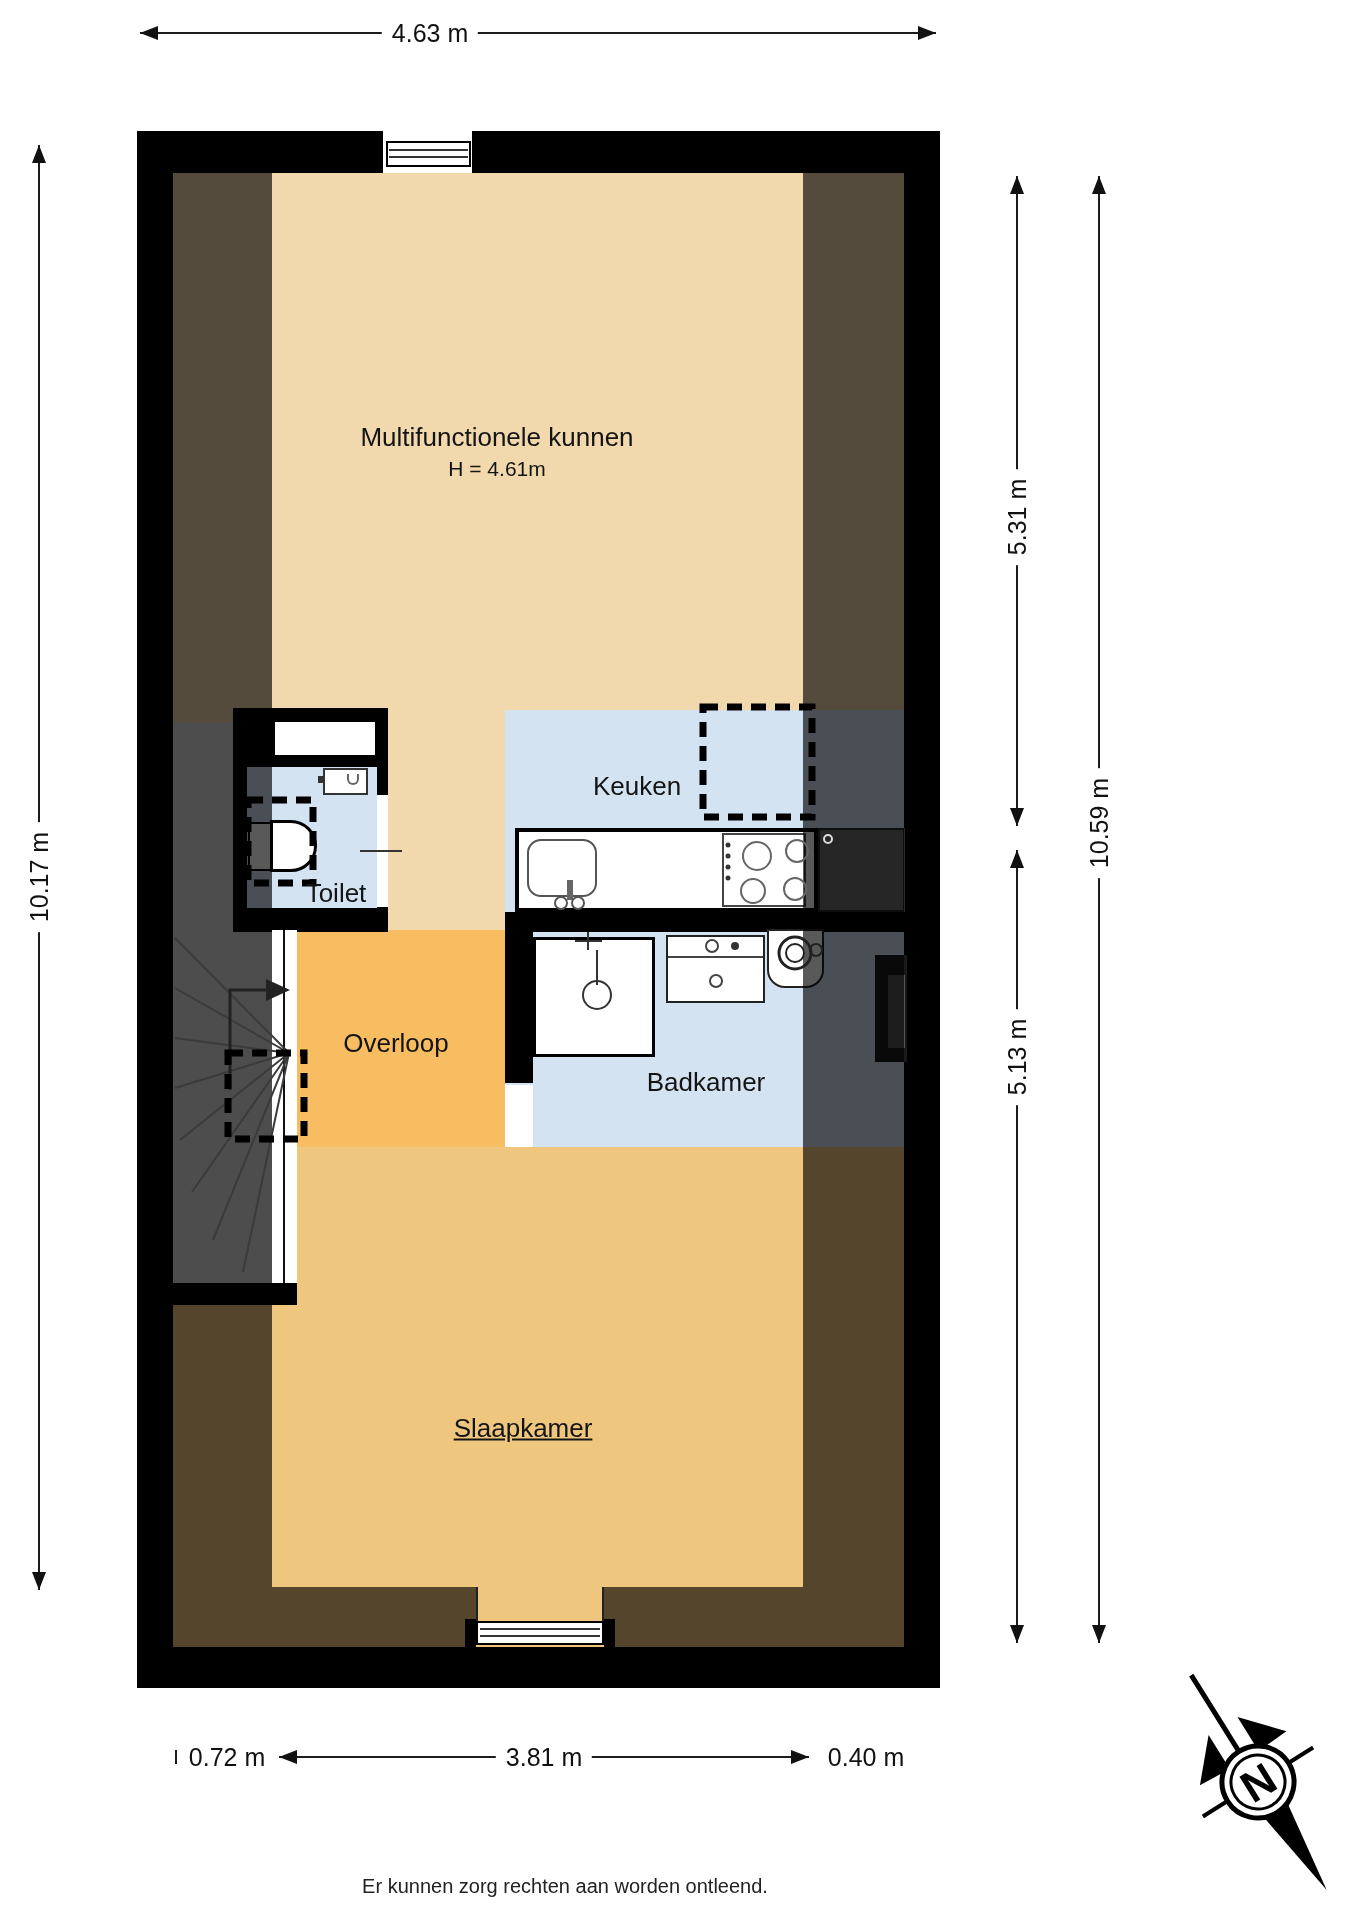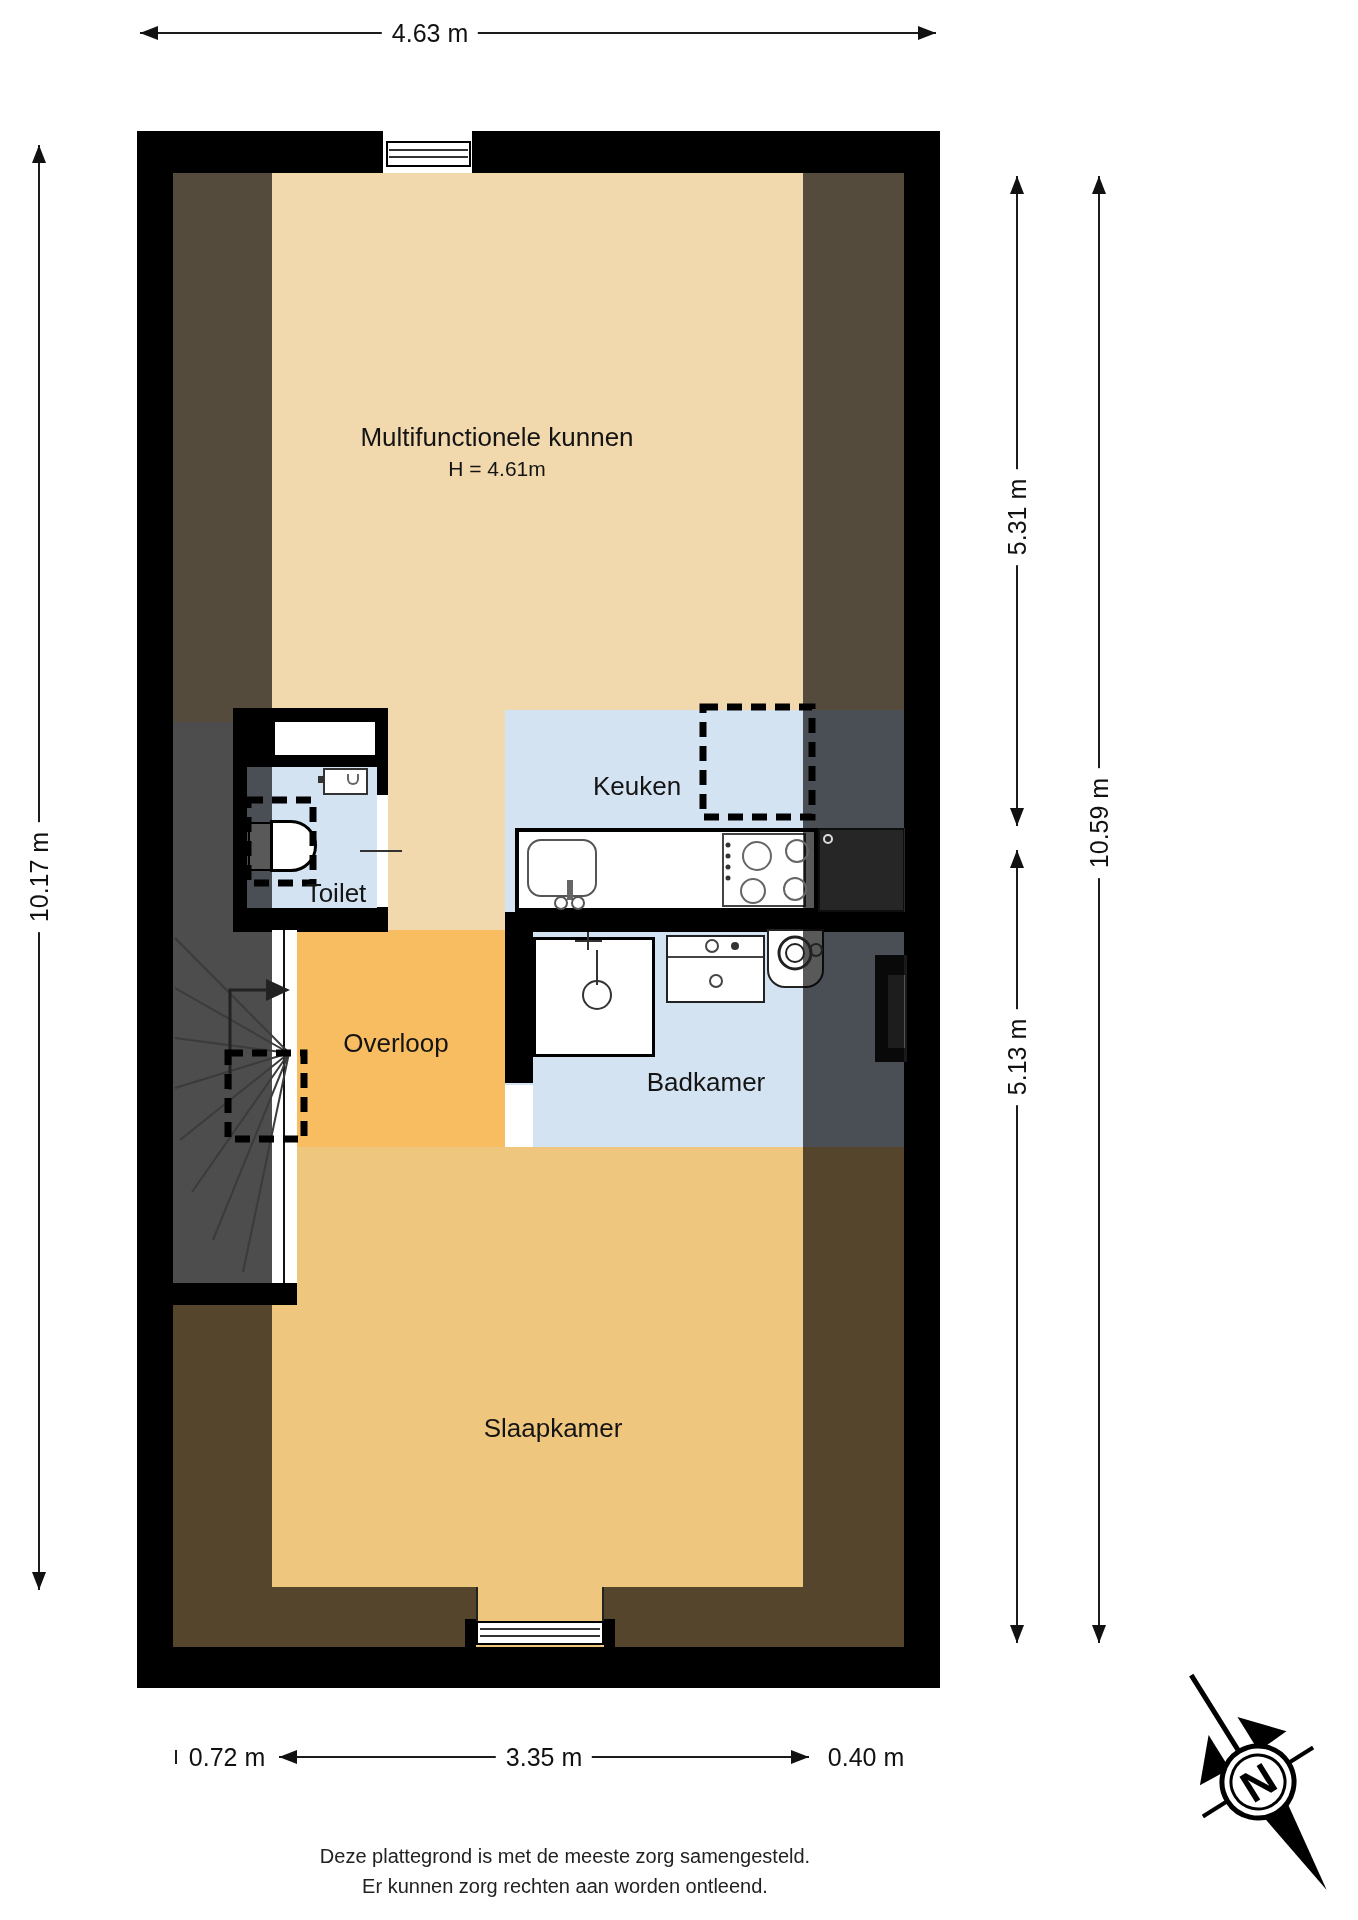--- a/index.html
+++ b/index.html
@@ -151,21 +151,21 @@
       <circle cx="828" cy="839" r="4" stroke="#ddd"></circle>
     </g>
   </svg>
 
   <div class="roomlabel" style="left:497px;top:437px;">Multifunctionele kunnen</div>
   <div class="hnote" style="left:497px;top:469px;">H = 4.61m</div>
   <div class="roomlabel" style="left:637px;top:786px;">Keuken</div>
   <div class="roomlabel" style="left:336px;top:893px;">Toilet</div>
   <div class="roomlabel" style="left:396px;top:1043px;">Overloop</div>
   <div class="roomlabel" style="left:706px;top:1082px;">Badkamer</div>
-  <div class="roomlabel" style="left:553px;top:1428px;">Slaapkamer</div>
+  <div class="roomlabel" style="left:523px;top:1428px;text-decoration:underline;">Slaapkamer</div>
 
   <div>
     <div class="hline" style="left:140px;top:32px;width:796px;"></div>
     <div class="arr a-left" style="left:140px;top:26px;"></div>
     <div class="arr a-right" style="left:918px;top:26px;"></div>
     <div class="dimlabel" style="left:430px;top:33px;">4.63 m</div>
   </div>
 
   <div>
     <div class="vline" style="left:38px;top:145px;height:1445px;"></div>
@@ -195,34 +195,33 @@
     <div class="dimlabel vert" style="left:1099px;top:823px;">10.59 m</div>
   </div>
 
   <div>
     <div class="tick" style="left:175px;top:1750px;"></div>
     <div class="tick" style="left:910px;top:1750px;"></div>
     <div class="dimlabel" style="left:227px;top:1757px;text-align:center;">0.72 m</div>
     <div class="hline" style="left:279px;top:1756px;width:530px;"></div>
     <div class="arr a-left" style="left:279px;top:1750px;"></div>
     <div class="arr a-right" style="left:791px;top:1750px;"></div>
-    <div class="dimlabel" style="left:544px;top:1757px;">3.35 m</div>
+    <div class="dimlabel" style="left:544px;top:1757px;">3.81 m</div>
     <div class="dimlabel" style="left:866px;top:1757px;">0.40 m</div>
   </div>
 
   <svg class="abs" style="left:1143px;top:1648px;" width="230" height="270" viewBox="0 0 230 270">
     <g transform="rotate(-32 115 134)">
       <line x1="115" y1="134" x2="115" y2="8" stroke="#000" stroke-width="5"></line>
       <polygon points="101,166 129,166 116,262" fill="#000"></polygon>
       <polygon points="64,106 98,68 98,108" fill="#000"></polygon>
       <polygon points="166,106 132,68 132,108" fill="#000"></polygon>
       <line x1="50" y1="134" x2="88" y2="134" stroke="#000" stroke-width="4"></line>
       <line x1="142" y1="134" x2="180" y2="134" stroke="#000" stroke-width="4"></line>
       <circle cx="115" cy="134" r="36" fill="#fff" stroke="#000" stroke-width="5"></circle>
       <circle cx="115" cy="134" r="27" fill="#fff" stroke="#000" stroke-width="3"></circle>
       <text x="115" y="150" text-anchor="middle" font-family="Liberation Sans, DejaVu Sans, sans-serif" font-size="44" font-weight="bold" fill="#000">N</text>
     </g>
   </svg>
 
-  <div class="footer-line" style="left:565px;top:1856px;">Deze plattegrond is met de meeste zorg samengesteld.</div>
   <div class="footer-line" style="left:565px;top:1886px;">Er kunnen zorg rechten aan worden ontleend.</div>
 
 </div>
 
 </body></html>

